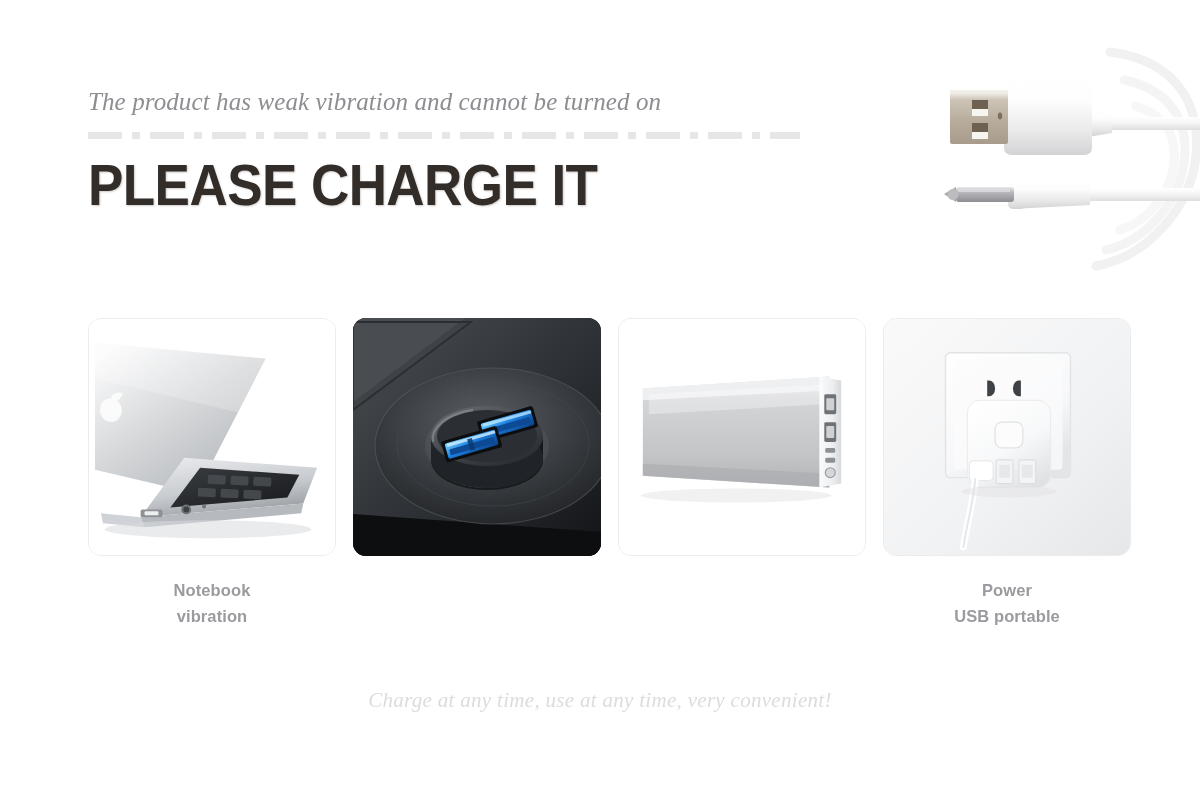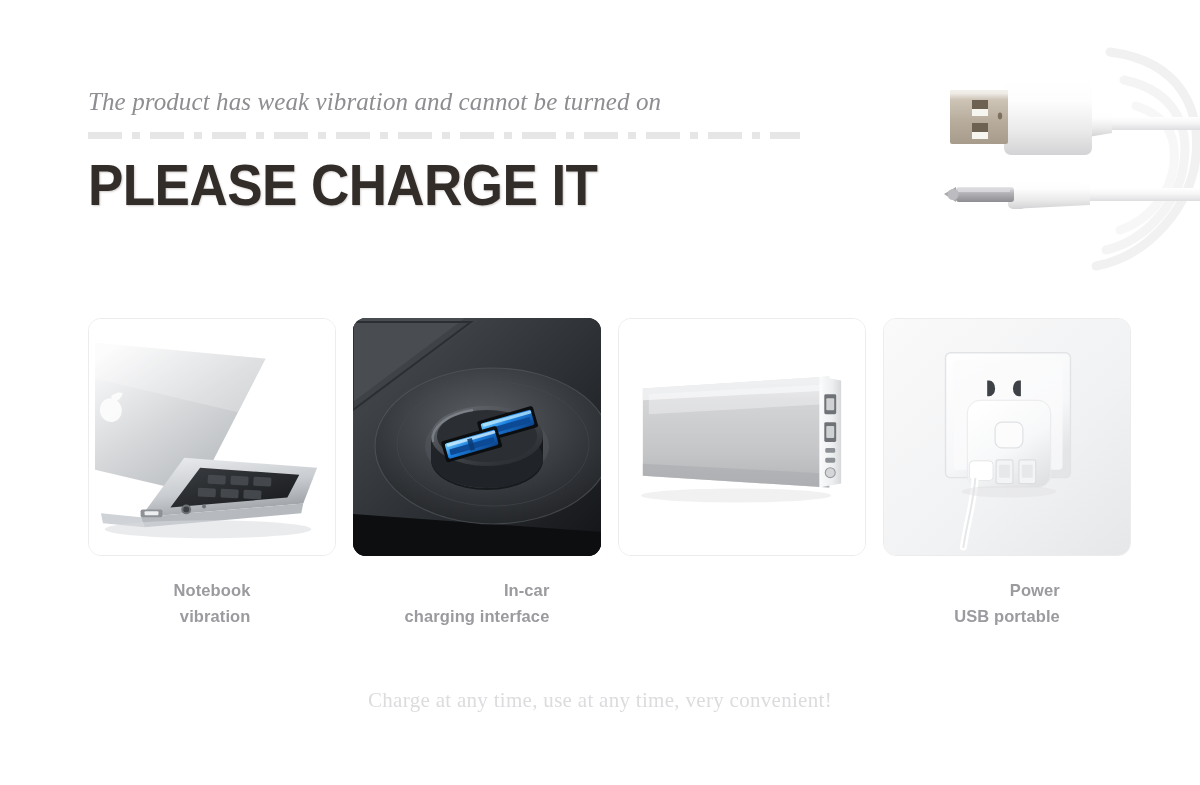--- a/index.html
+++ b/index.html
@@ -62,33 +62,34 @@
     border-radius:13px;
     overflow:hidden;
     position:relative;
     background:#ffffff;
     border:1px solid #ececed;
   }
   .card.dark { border:none; background:#1b1d1f; }
   .card svg { display:block; width:100%; height:100%; }
   .caption {
     margin-top:21px;
-    text-align:right;
+    text-align:center;
     font-size:16.5px;
     font-weight:bold;
     color:#9a9a9f;
     line-height:1.58;
     letter-spacing:0.1px;
   }
 
   
   .tagline {
     position:absolute; left:0; top:688px; width:1200px;
     text-align:center;
     font-family:"Liberation Serif", serif;
+    font-style:italic;
     font-size:21px;
     color:#dcdcdf;
     letter-spacing:0.3px;
   }
 </style>
 </head>
 <body>
 
 <div class="page">
 
@@ -284,24 +285,20 @@
 
           <g transform="rotate(-16 116 128)">
             <rect x="90" y="116" width="58" height="22" rx="2.5" fill="#0b0d0f"></rect>
             <rect x="93" y="119" width="52" height="16" rx="2" fill="url(#blueG)"></rect>
             <rect x="96" y="126" width="46" height="6" rx="1" fill="#0d4a96"></rect>
             <rect x="95" y="120" width="50" height="3" rx="1" fill="#cfeeff" opacity="0.8"></rect>
             <rect x="116" y="121" width="5" height="12" fill="#0a3a74" opacity="0.85"></rect>
           </g>
         </svg>
       </div>
-      <div class="caption">
-        <div>In-car</div>
-        <div>charging interface</div>
-      </div>
     </div>
 
     <div class="card-col">
       <div class="card">
         <svg viewBox="0 0 248 238" aria-hidden="true">
           <defs>
             <linearGradient id="pbBody" x1="0" y1="0" x2="0" y2="1">
               <stop offset="0%" stop-color="#e8e9ea"></stop>
               <stop offset="20%" stop-color="#d4d5d7"></stop>
               <stop offset="70%" stop-color="#c3c5c7"></stop>

